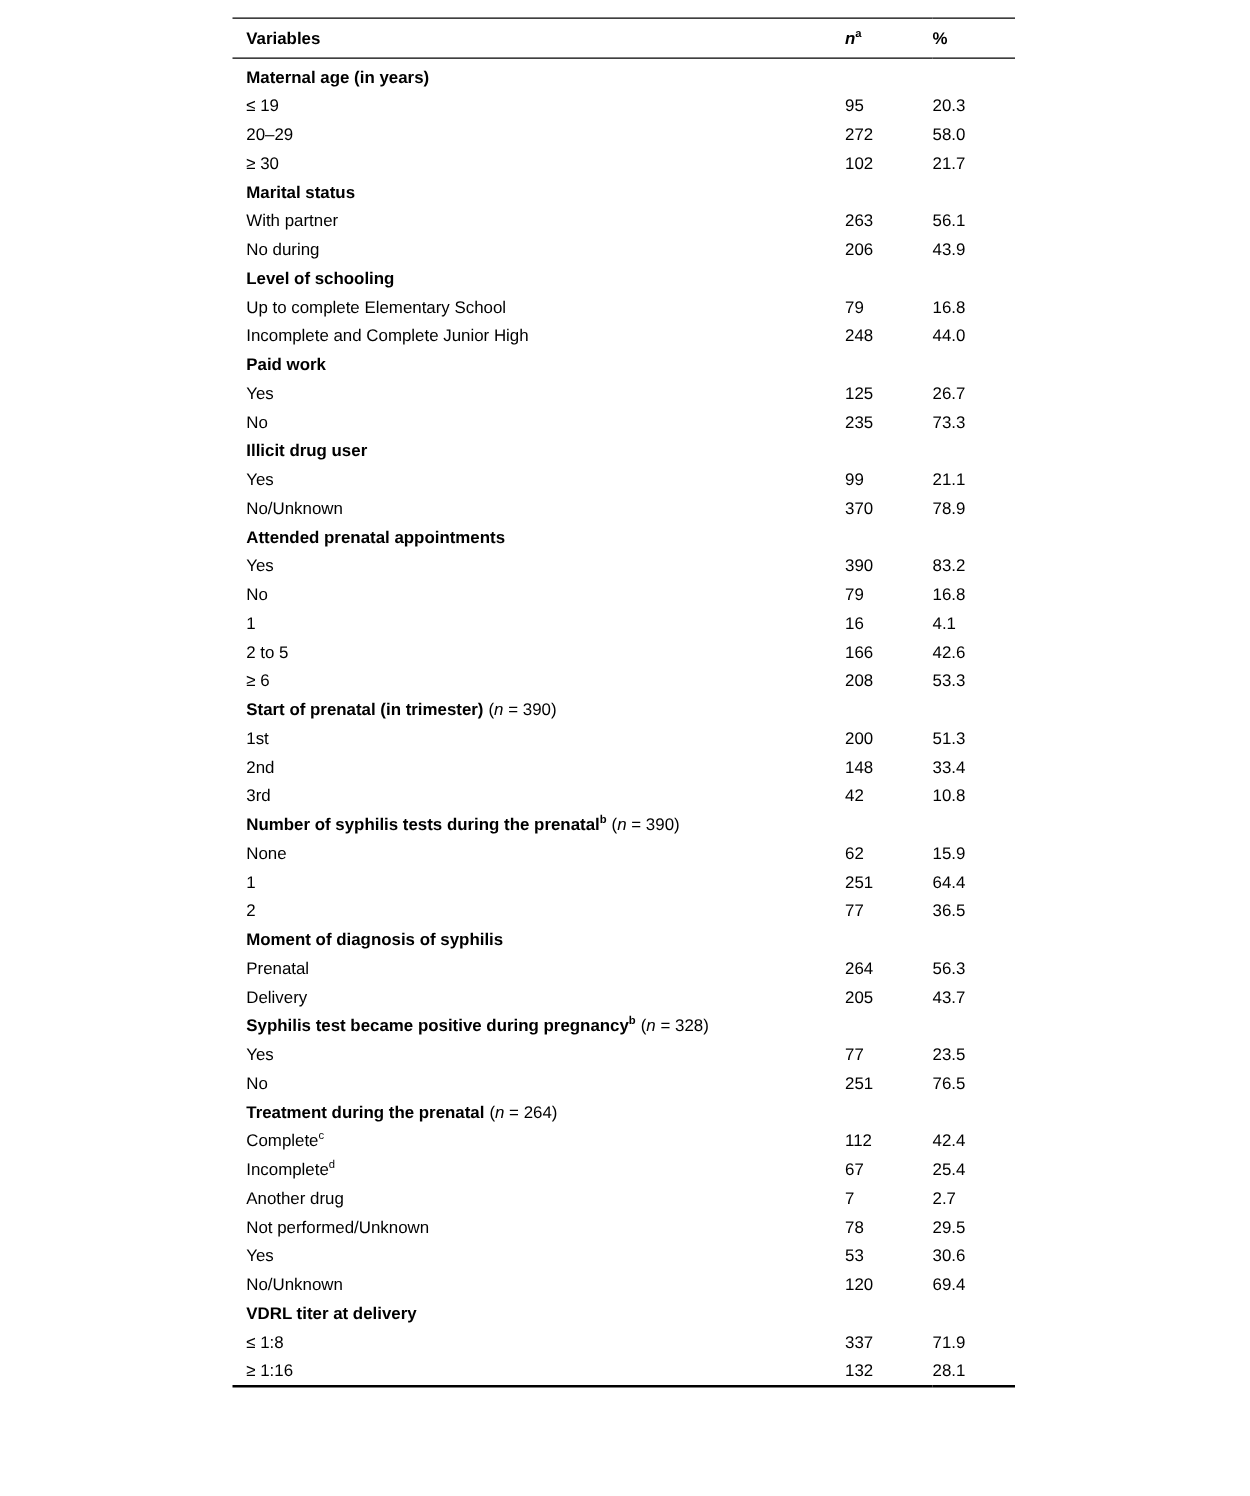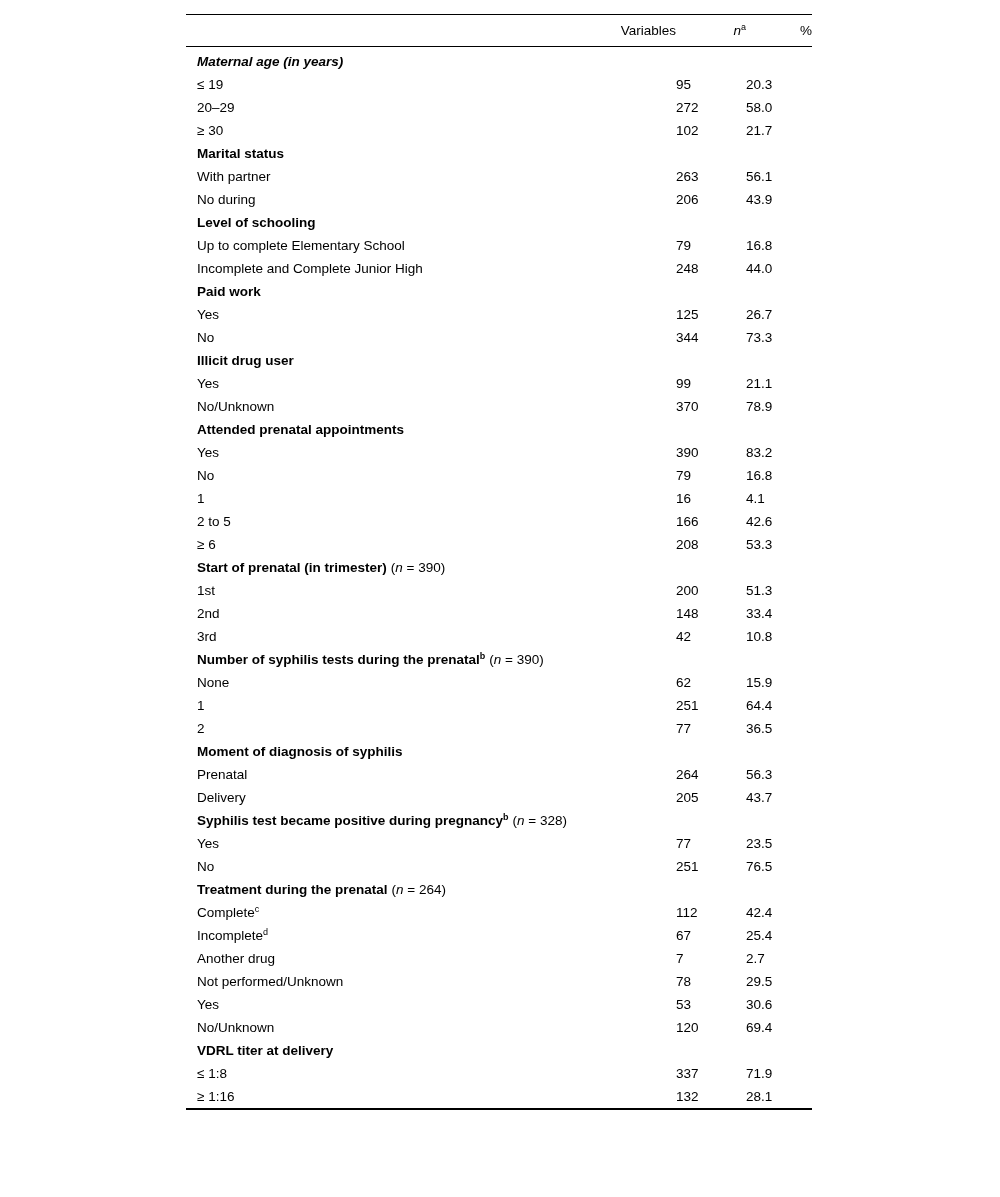--- a/index.html
+++ b/index.html
@@ -24,37 +24,37 @@
     border-bottom: 2px solid #000;
   }
   col.c1 { width: 490px; }
   col.c2 { width: 70px; }
   col.c3 { width: 66px; }
   thead tr {
     border-top: 1px solid #000;
     border-bottom: 1px solid #000;
   }
   th {
-    font-weight: normal;
-    text-align: right;
+    font-weight: bold;
+    text-align: left;
     font-size: 13.5px;
     height: 31px;
     vertical-align: middle;
     padding: 0;
   }
   td {
     font-size: 13.5px;
     height: 23px;
     line-height: 23px;
     vertical-align: middle;
     padding: 0;
     white-space: nowrap;
   }
   th.h-label, td.col-label { padding-left: 11px; }
-  tbody tr:first-child td { padding-top: 3px; font-style: italic; }
+  tbody tr:first-child td { padding-top: 3px; }
   tr.category .lbl, tr.category sup.fn { font-weight: bold; }
   sup.fn { font-size: 9px; line-height: 0; vertical-align: super; }
   .note { font-weight: normal; margin-left: 4px; }
   .note i { font-style: italic; }
   .var { font-style: italic; }
 </style>
 </head>
 <body>
 
 <div class="table-wrap">
@@ -127,21 +127,21 @@
           <td></td>
           <td></td>
         </tr>
         <tr>
           <td class="col-label"><span class="lbl">Yes</span></td>
           <td>125</td>
           <td>26.7</td>
         </tr>
         <tr>
           <td class="col-label"><span class="lbl">No</span></td>
-          <td>344</td>
+          <td>235</td>
           <td>73.3</td>
         </tr>
         <tr class="category">
           <td class="col-label"><span class="lbl">Illicit drug user</span></td>
           <td></td>
           <td></td>
         </tr>
         <tr>
           <td class="col-label"><span class="lbl">Yes</span></td>
           <td>99</td>

